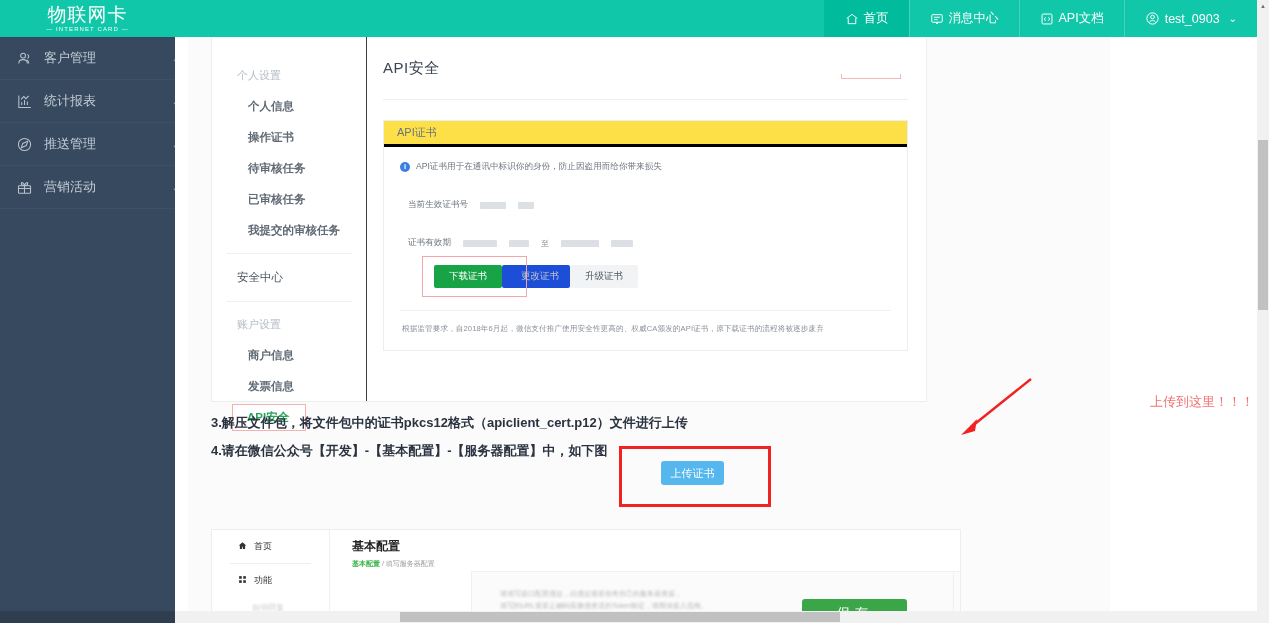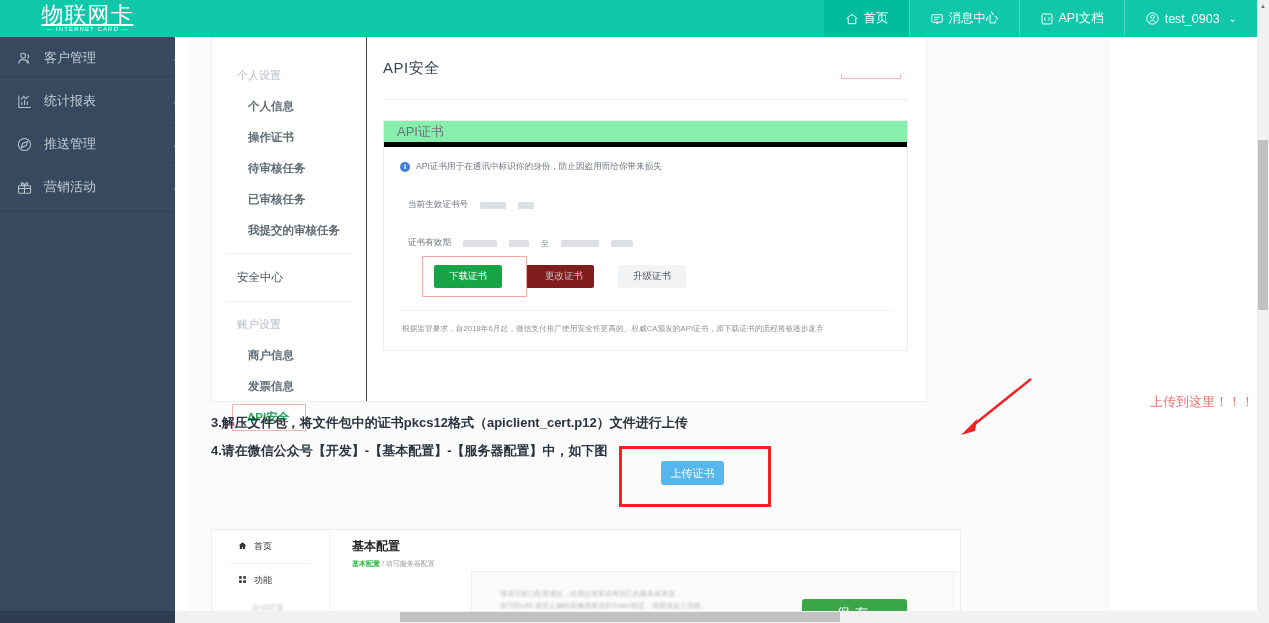--- a/index.html
+++ b/index.html
@@ -14,21 +14,21 @@
   
   .header {
     position: absolute; top: 0; left: 0; width: 1257px; height: 37px;
     background: #11c7a9;
     display: flex; align-items: stretch;
   }
   .brand {
     width: 175px; height: 37px; display: flex; flex-direction: column;
     align-items: center; justify-content: center; color: #fff;
   }
-  .brand-title { font-size: 22px; letter-spacing: 1px; line-height: 19px; font-weight: 400; text-decoration: underline; }
+  .brand-title { font-size: 19px; letter-spacing: 1px; line-height: 19px; font-weight: 400; }
   .brand-sub { font-size: 6px; letter-spacing: 1.1px; margin-top: 2px; opacity: .95; }
   .nav-spacer { flex: 1; }
   .nav {
     display: flex; align-items: stretch; height: 37px;
   }
   .nav-item {
     display: flex; align-items: center; justify-content: center;
     gap: 5px; padding: 0 20px; color: #ffffff; font-size: 12.5px;
     border-left: 1px solid rgba(255,255,255,0.22);
     cursor: pointer; white-space: nowrap;
@@ -77,44 +77,44 @@
     color: #2aa45a; border: 1px solid #f3b2b2; background: #fff;
     margin: 2px 12px 2px 20px; padding: 5px 0 5px 14px; width: 74px;
   }
 
   .apibody { flex: 1; padding: 22px 18px 0 16px; }
   .api-title { font-size: 15px; color: #3c4654; letter-spacing: .5px; }
   .api-rule { height: 1px; background: #eceff1; margin: 21px 0 20px 0; }
   .card { border: 1px solid #ebeef1; background: #fff; }
   .card-head {
     height: 26px; display: flex; align-items: center; padding-left: 13px;
-    background: #86efac; border-bottom: 5px solid #000000;
-    font-size: 13px; color: #6a737d;
+    background: #fde047; border-bottom: 3px solid #000000;
+    font-size: 11px; color: #6a737d;
   }
   .card-body { padding: 14px 16px 12px 16px; }
   .note { display: flex; align-items: center; gap: 6px; font-size: 8.6px; color: #6f7680; }
   .info-dot {
     width: 10px; height: 10px; border-radius: 50%; background: #3d7fe0; color: #fff;
     font-size: 7.5px; line-height: 10px; text-align: center; flex: none; font-weight: bold;
   }
   .field-row { display: flex; align-items: center; gap: 12px; margin-top: 26px; }
   .field-label { font-size: 8.6px; color: #6f7680; white-space: nowrap; margin-left: 8px; }
   .redact { height: 7px; background: #dcdfe3; border-radius: 1px; }
   .redact.w1 { width: 26px; } .redact.w2 { width: 16px; }
   .redact.w3 { width: 34px; } .redact.w4 { width: 20px; }
   .redact.w5 { width: 38px; } .redact.w6 { width: 22px; }
   .sep-and { font-size: 8px; color: #8a9099; }
 
-  .btn-row { display: flex; align-items: center; gap: 24px; margin: 16px 0 0 34px; position: relative; }
+  .btn-row { display: flex; align-items: center; gap: 0; margin: 16px 0 0 34px; position: relative; }
   .btn {
     height: 23px; min-width: 68px; display: flex; align-items: center; justify-content: center;
     font-size: 9.5px; border-radius: 2px; cursor: pointer;
   }
   .btn-green { background: #19a347; color: #fff; }
-  .btn-grey { background: #7f1d1d; color: #c3c7cc; padding-left: 8px; }
+  .btn-grey { background: #1d4ed8; color: #c3c7cc; padding-left: 8px; }
   .btn-light { background: #f2f3f5; color: #4b5560; }
   .redbox-download {
     position: absolute; left: -12px; top: -9px; width: 105px; height: 41px;
     border: 1.5px solid #f1a8a8; pointer-events: none;
   }
   .card-rule { height: 1px; background: #eff1f3; margin: 22px 0 0 0; }
   .foot-note { font-size: 7.6px; color: #8b9198; padding: 13px 2px 4px 2px; letter-spacing: .1px; }
 
   
   .steps { position: absolute; left: 23px; top: 372px; width: 760px; }

